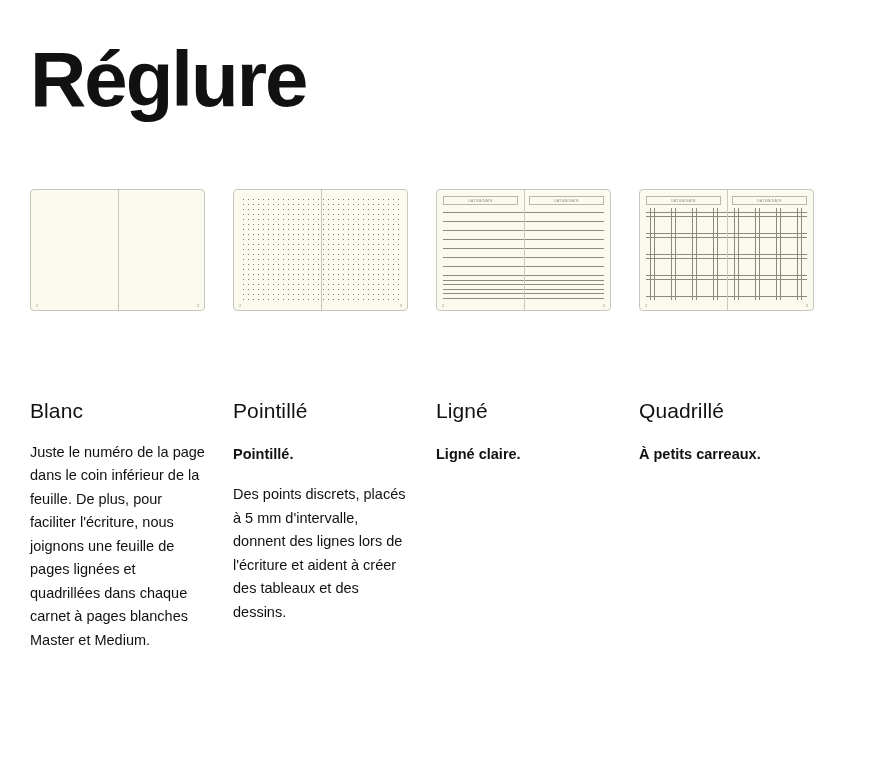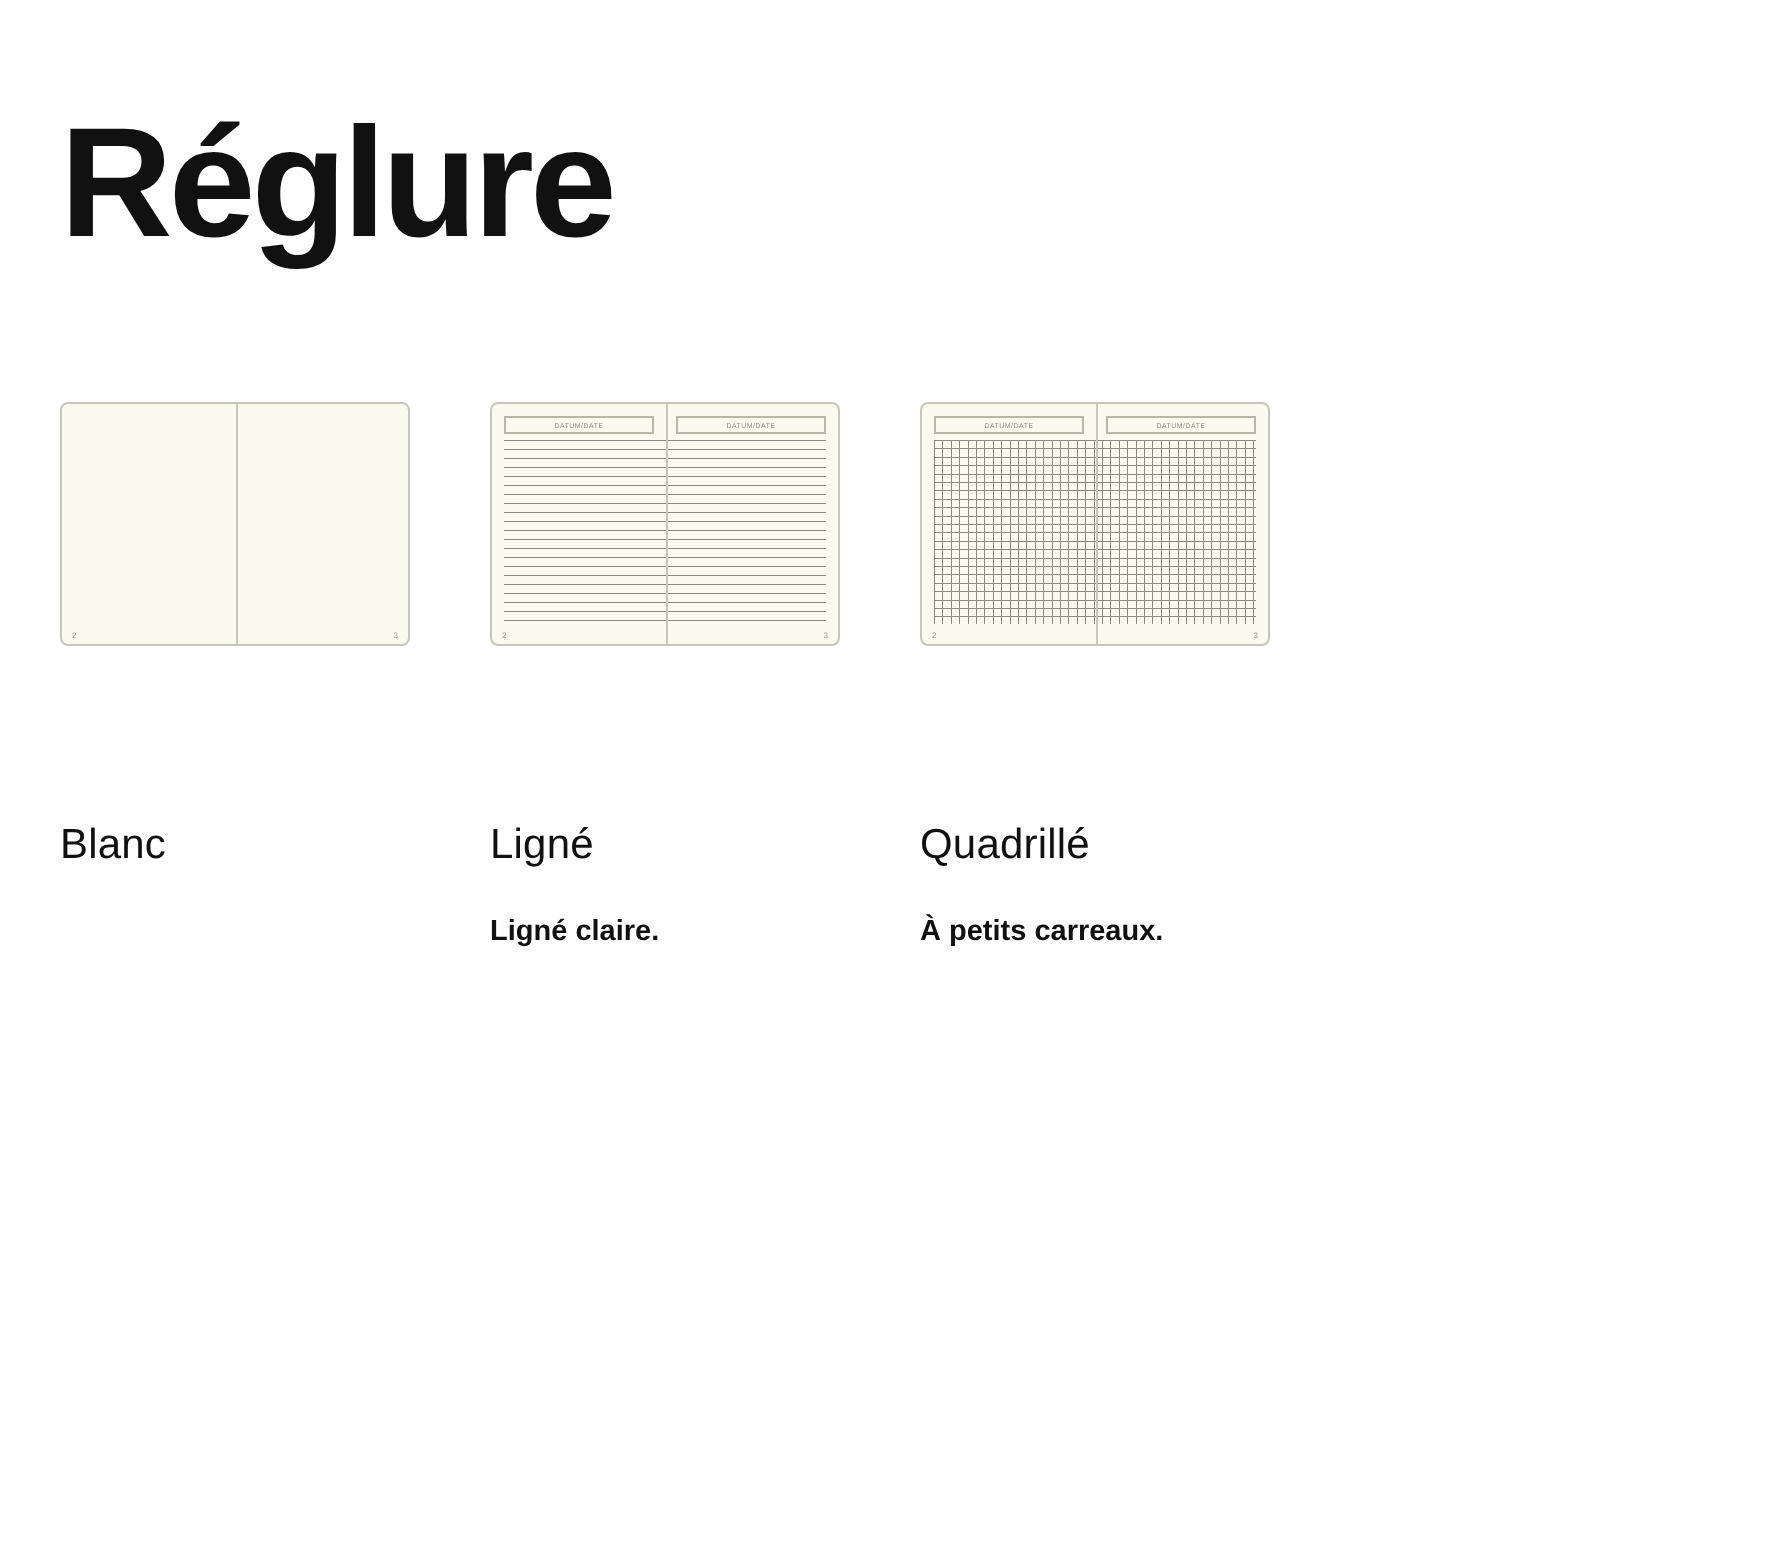--- a/index.html
+++ b/index.html
@@ -12,21 +12,21 @@
     height: 776px;
     font-family: "Liberation Sans", sans-serif;
     color: #111111;
     overflow: hidden;
   }
   .page {
     position: relative;
     width: 771px;
     height: 776px;
     box-sizing: border-box;
-    padding: 16px 30px;
+    padding: 4px 30px;
   }
   .page-title {
     font-size: 78px;
     line-height: 1;
     font-weight: 700;
     letter-spacing: -2px;
     margin: 0;
     padding-top: 36px;
     color: #111111;
   }
@@ -143,22 +143,34 @@
 
   <div class="grid">
 
     <div class="col">
       <div class="book">
         <div class="spine"></div>
         <div class="pagenum left">2</div>
         <div class="pagenum right">3</div>
       </div>
       <h2 class="col-title">Blanc</h2>
+      <p class="col-body">Juste le numéro de la page dans le coin inférieur de la feuille. De plus, pour faciliter l'écriture, nous joignons une feuille de pages lignées et quadrillées dans chaque carnet à pages blanches Master et Medium.</p>
     </div>
 
+    <div class="col">
+      <div class="book">
+        <div class="fill dots"></div>
+        <div class="spine"></div>
+        <div class="pagenum left">2</div>
+        <div class="pagenum right">3</div>
+      </div>
+      <h2 class="col-title">Pointillé</h2>
+      <p class="col-lead">Pointillé.</p>
+      <p class="col-body">Des points discrets, placés à 5 mm d'intervalle, donnent des lignes lors de l'écriture et aident à créer des tableaux et des dessins.</p>
+    </div>
 
     <div class="col">
       <div class="book">
         <div class="fill lined"></div>
         <div class="datebar left">DATUM/DATE</div>
         <div class="datebar right">DATUM/DATE</div>
         <div class="spine"></div>
         <div class="pagenum left">2</div>
         <div class="pagenum right">3</div>
       </div>

